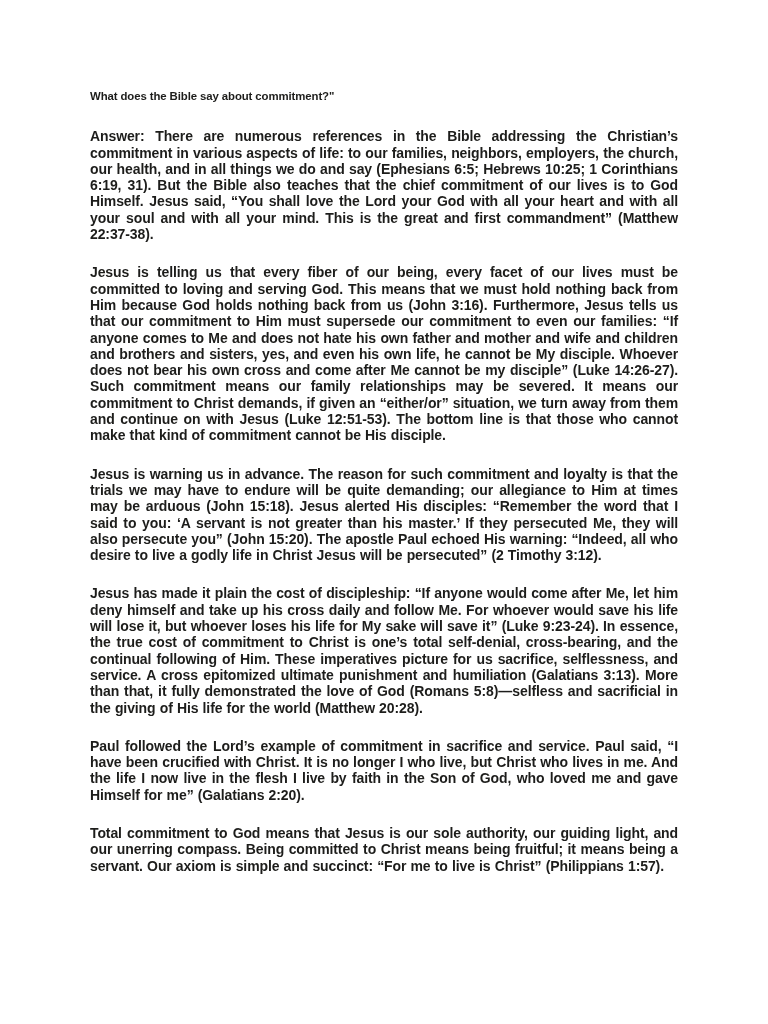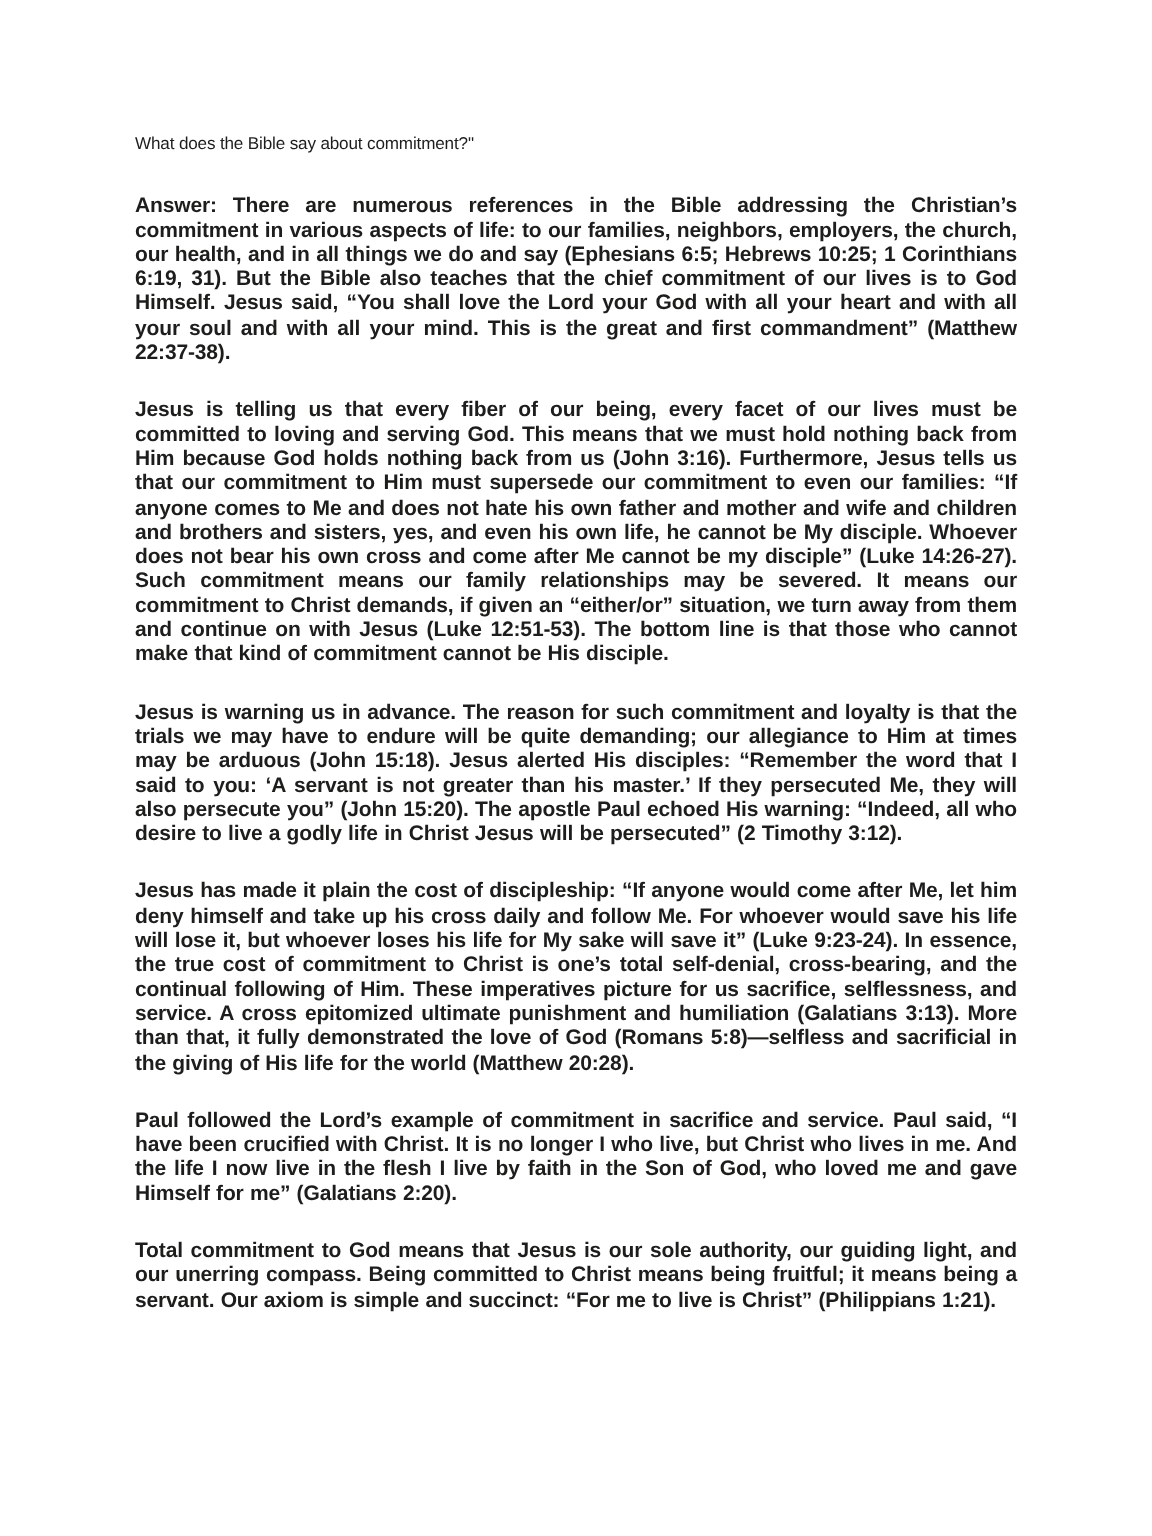--- a/index.html
+++ b/index.html
@@ -16,21 +16,21 @@
   .page {
     box-sizing: border-box;
     width: 768px;
     height: 1024px;
     background: #ffffff;
     padding: 88px 90px 0 90px;
     color: #1d1d1b;
   }
   .doc-title {
     font-size: 11.4px;
-    font-weight: 400;
+    font-weight: 700;
     line-height: 16.3px;
     letter-spacing: -0.1px;
     margin: 0 0 24px 0;
     color: #1d1d1b;
   }
   .doc-para {
     font-size: 14px;
     font-weight: 700;
     line-height: 16.3px;
     letter-spacing: -0.1px;
@@ -49,14 +49,14 @@
   <p class="doc-para">Answer: There are numerous references in the Bible addressing the Christian’s commitment in various aspects of life: to our families, neighbors, employers, the church, our health, and in all things we do and say (Ephesians 6:5; Hebrews 10:25; 1 Corinthians 6:19, 31). But the Bible also teaches that the chief commitment of our lives is to God Himself. Jesus said, “You shall love the Lord your God with all your heart and with all your soul and with all your mind. This is the great and first commandment” (Matthew 22:37-38).</p>
 
   <p class="doc-para">Jesus is telling us that every fiber of our being, every facet of our lives must be committed to loving and serving God. This means that we must hold nothing back from Him because God holds nothing back from us (John 3:16). Furthermore, Jesus tells us that our commitment to Him must supersede our commitment to even our families: “If anyone comes to Me and does not hate his own father and mother and wife and children and brothers and sisters, yes, and even his own life, he cannot be My disciple. Whoever does not bear his own cross and come after Me cannot be my disciple” (Luke 14:26-27). Such commitment means our family relationships may be severed. It means our commitment to Christ demands, if given an “either/or” situation, we turn away from them and continue on with Jesus (Luke 12:51-53). The bottom line is that those who cannot make that kind of commitment cannot be His disciple.</p>
 
   <p class="doc-para">Jesus is warning us in advance. The reason for such commitment and loyalty is that the trials we may have to endure will be quite demanding; our allegiance to Him at times may be arduous (John 15:18). Jesus alerted His disciples: “Remember the word that I said to you: ‘A servant is not greater than his master.’ If they persecuted Me, they will also persecute you” (John 15:20). The apostle Paul echoed His warning: “Indeed, all who desire to live a godly life in Christ Jesus will be persecuted” (2 Timothy 3:12).</p>
 
   <p class="doc-para">Jesus has made it plain the cost of discipleship: “If anyone would come after Me, let him deny himself and take up his cross daily and follow Me. For whoever would save his life will lose it, but whoever loses his life for My sake will save it” (Luke 9:23-24). In essence, the true cost of commitment to Christ is one’s total self-denial, cross-bearing, and the continual following of Him. These imperatives picture for us sacrifice, selflessness, and service. A cross epitomized ultimate punishment and humiliation (Galatians 3:13). More than that, it fully demonstrated the love of God (Romans 5:8)—selfless and sacrificial in the giving of His life for the world (Matthew 20:28).</p>
 
   <p class="doc-para">Paul followed the Lord’s example of commitment in sacrifice and service. Paul said, “I have been crucified with Christ. It is no longer I who live, but Christ who lives in me. And the life I now live in the flesh I live by faith in the Son of God, who loved me and gave Himself for me” (Galatians 2:20).</p>
 
-  <p class="doc-para">Total commitment to God means that Jesus is our sole authority, our guiding light, and our unerring compass. Being committed to Christ means being fruitful; it means being a servant. Our axiom is simple and succinct: “For me to live is Christ” (Philippians 1:21).</p>
+  <p class="doc-para">Total commitment to God means that Jesus is our sole authority, our guiding light, and our unerring compass. Being committed to Christ means being fruitful; it means being a servant. Our axiom is simple and succinct: “For me to live is Christ” (Philippians 1:57).</p>
 </div>
 
 </body></html>

